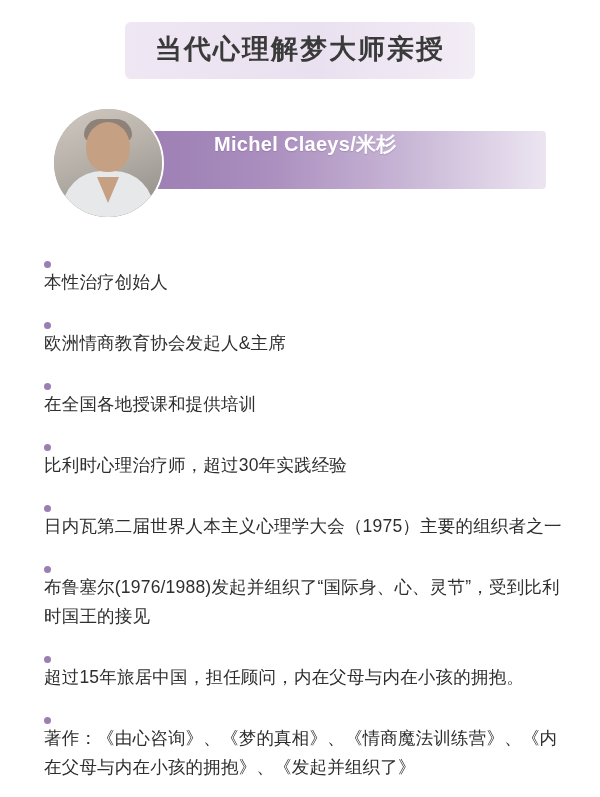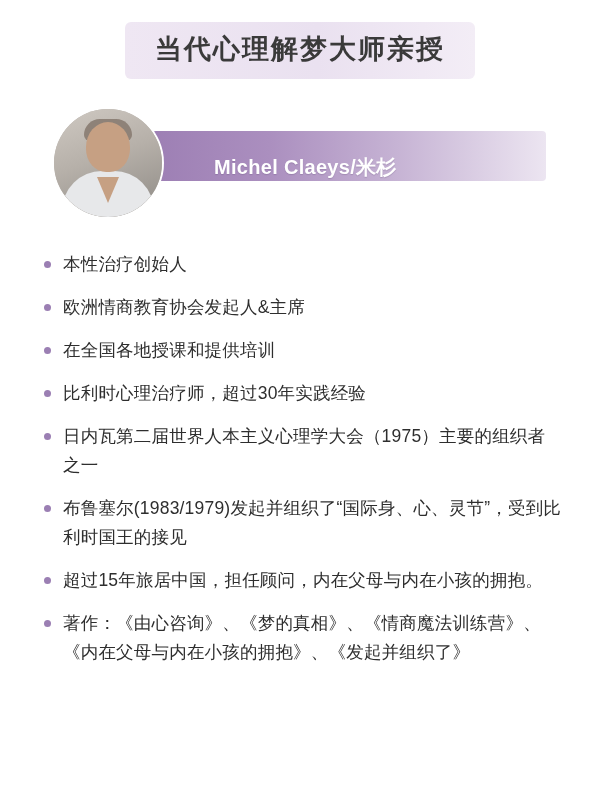--- a/index.html
+++ b/index.html
@@ -47,25 +47,25 @@
   .profile {
     position: relative;
     margin-top: 30px;
     height: 115px;
   }
   .name-bar {
     position: absolute;
     left: 118px;
     top: 22px;
     right: 20px;
-    height: 50px;
+    height: 58px;
     border-radius: 4px;
     background: linear-gradient(90deg, #9d7fb4 0%, #ab8fbf 30%, #c6b3d4 62%, #ece5f1 100%);
     display: flex;
-    align-items: flex-end;
+    align-items: flex-start;
   }
   .name-text {
     margin-left: 62px;
     color: #ffffff;
     font-size: 20px;
     font-weight: 700;
     letter-spacing: 0.3px;
     text-shadow: 0 1px 1px rgba(90,70,110,0.25);
   }
   .avatar {
@@ -127,20 +127,21 @@
 
   
   .bullets {
     margin-top: 26px;
     padding: 0 4px 0 10px;
   }
   .bullet {
     display: flex;
     align-items: flex-start;
     margin-bottom: 14px;
+    flex-direction: column;
   }
   .dot {
     flex: 0 0 auto;
     width: 7px;
     height: 7px;
     border-radius: 50%;
     background: #9b7fb3;
     margin-top: 11px;
     margin-right: 12px;
   }
@@ -191,21 +192,21 @@
     <div class="bullet">
       <span class="dot"></span>
       <span class="btext">比利时心理治疗师，超过30年实践经验</span>
     </div>
     <div class="bullet">
       <span class="dot"></span>
       <span class="btext">日内瓦第二届世界人本主义心理学大会（1975）主要的组织者之一</span>
     </div>
     <div class="bullet">
       <span class="dot"></span>
-      <span class="btext">布鲁塞尔(1983/1979)发起并组织了“国际身、心、灵节”，受到比利时国王的接见</span>
+      <span class="btext">布鲁塞尔(1976/1988)发起并组织了“国际身、心、灵节”，受到比利时国王的接见</span>
     </div>
     <div class="bullet">
       <span class="dot"></span>
       <span class="btext">超过15年旅居中国，担任顾问，内在父母与内在小孩的拥抱。</span>
     </div>
     <div class="bullet">
       <span class="dot"></span>
       <span class="btext">著作：《由心咨询》、《梦的真相》、《情商魔法训练营》、《内在父母与内在小孩的拥抱》、《发起并组织了》</span>
     </div>
   </div>

